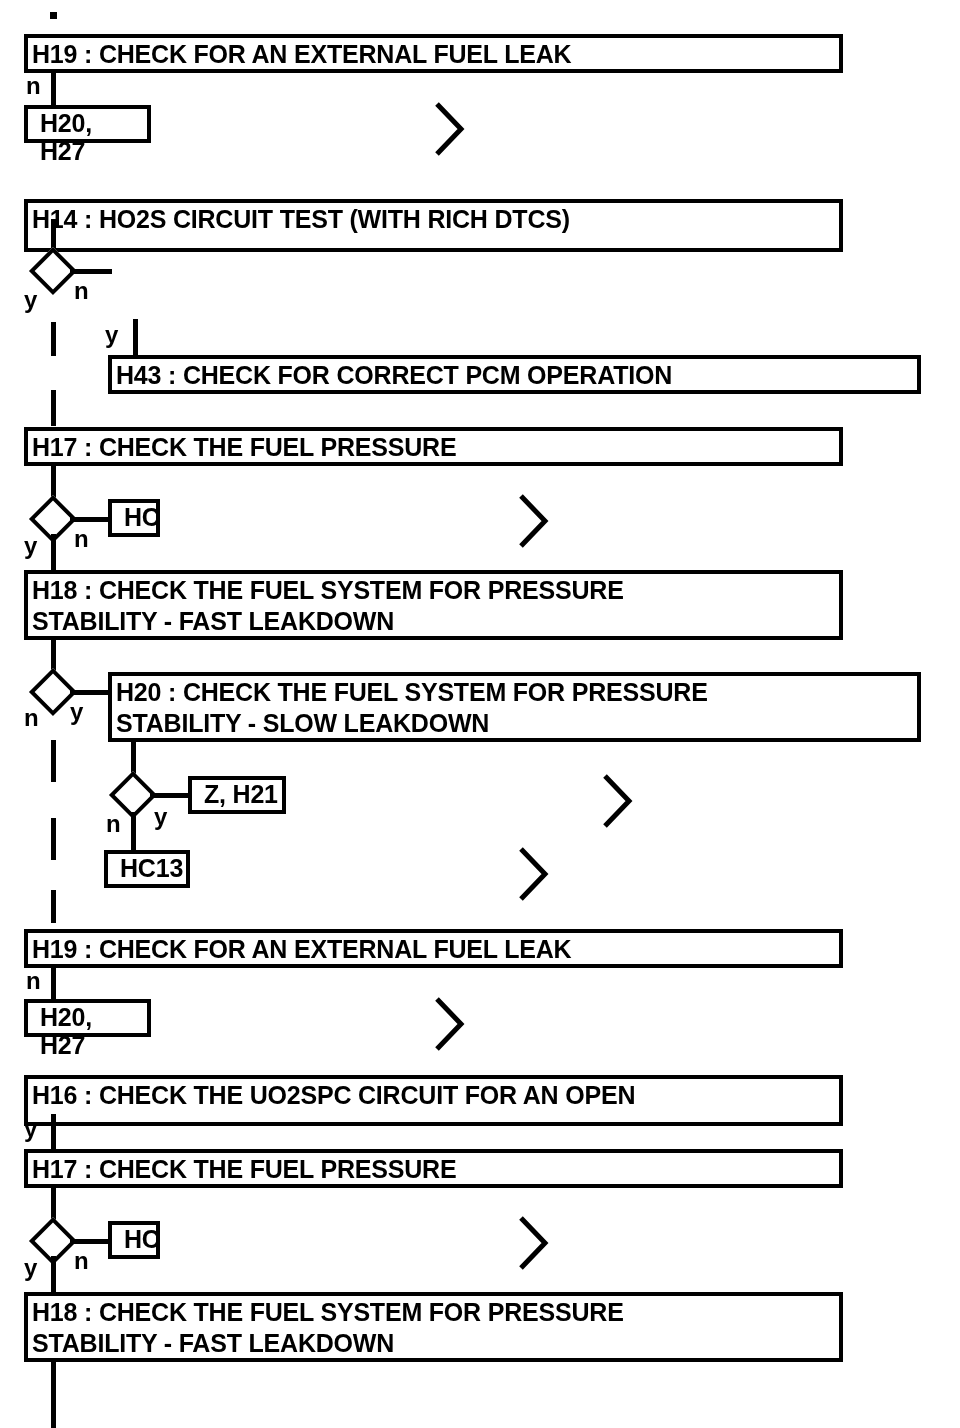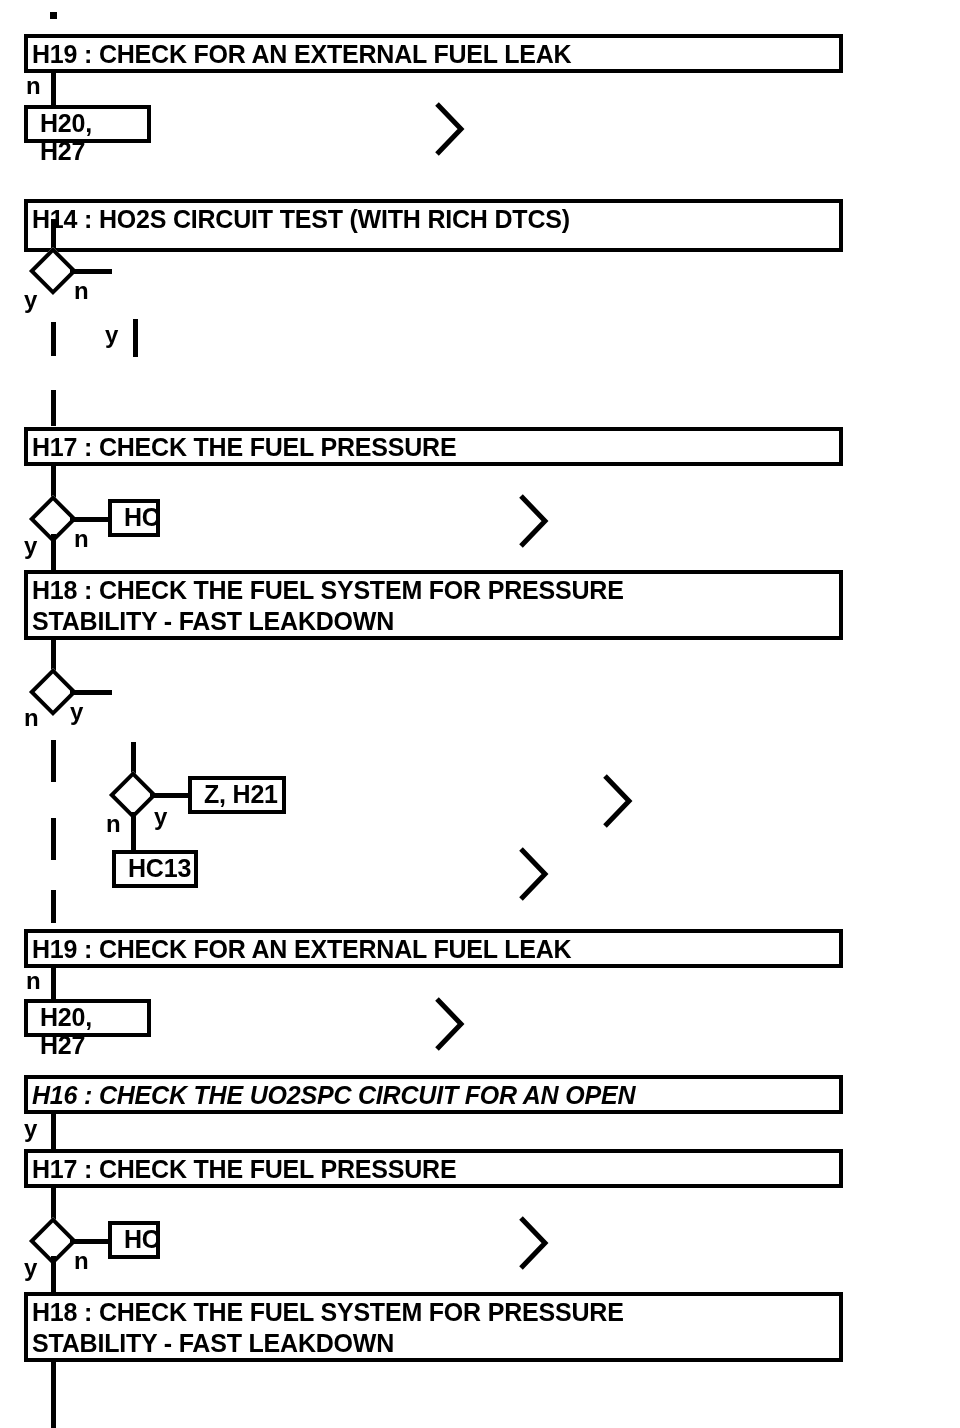--- a/index.html
+++ b/index.html
@@ -114,20 +114,21 @@
   <div class="blabel" style="left:74px;top:279px;">n</div>
 
   <div class="blabel" style="left:24px;top:288px;">y</div>
   <div class="dash" style="left:51px;top:322px;height:34px;"></div>
   <div class="dash" style="left:51px;top:390px;height:36px;"></div>
 
 
   <div class="vline" style="left:133px;top:319px;height:38px;"></div>
   <div class="blabel" style="left:105px;top:323px;">y</div>
 
+  <div class="node" style="left:108px;top:355px;width:813px;height:39px;">H43 : CHECK FOR CORRECT PCM OPERATION</div>
 
   <div class="node" style="left:24px;top:427px;width:819px;height:39px;">H17 : CHECK THE FUEL PRESSURE</div>
 
   <div class="vline" style="left:51px;top:466px;height:34px;"></div>
   <div class="diamond" style="left:36px;top:502px;"></div>
   <div class="hline" style="left:70px;top:517px;width:42px;"></div>
   <div class="blabel" style="left:74px;top:527px;">n</div>
   <div class="blabel" style="left:24px;top:534px;">y</div>
   <div class="vline" style="left:51px;top:534px;height:36px;"></div>
 
@@ -145,58 +146,60 @@
   <div class="vline" style="left:51px;top:640px;height:35px;"></div>
   <div class="diamond" style="left:36px;top:675px;"></div>
   <div class="hline" style="left:70px;top:690px;width:42px;"></div>
   <div class="blabel" style="left:70px;top:700px;">y</div>
   <div class="blabel" style="left:24px;top:706px;">n</div>
 
   <div class="dash" style="left:51px;top:740px;height:42px;"></div>
   <div class="dash" style="left:51px;top:818px;height:42px;"></div>
   <div class="dash" style="left:51px;top:890px;height:33px;"></div>
 
+  <div class="node" style="left:108px;top:672px;width:813px;height:70px;">H20 : CHECK THE FUEL SYSTEM FOR PRESSURE
+STABILITY - SLOW LEAKDOWN</div>
 
   <div class="vline" style="left:131px;top:742px;height:36px;"></div>
   <div class="diamond" style="left:116px;top:778px;"></div>
   <div class="hline" style="left:150px;top:793px;width:42px;"></div>
   <div class="blabel" style="left:154px;top:805px;">y</div>
   <div class="blabel" style="left:106px;top:812px;">n</div>
   <div class="vline" style="left:131px;top:812px;height:40px;"></div>
 
   <div class="node small" style="left:188px;top:776px;width:98px;height:38px;">Z, H21</div>
 
   <div class="chev" style="left:600px;top:772px;">
     <svg width="34" height="58" viewBox="0 0 34 58">
         <polyline points="5,4 29,29 5,54" fill="none" stroke="#000" stroke-width="5"></polyline>
       </svg>
   </div>
 
-  <div class="node small" style="left:112px;top:850px;width:86px;height:38px;">HC13</div>
+  <div class="node small" style="left:104px;top:850px;width:86px;height:38px;">HC13</div>
 
   <div class="chev" style="left:516px;top:845px;">
     <svg width="34" height="58" viewBox="0 0 34 58">
         <polyline points="5,4 29,29 5,54" fill="none" stroke="#000" stroke-width="5"></polyline>
       </svg>
   </div>
 
   <div class="node" style="left:24px;top:929px;width:819px;height:39px;">H19 : CHECK FOR AN EXTERNAL FUEL LEAK</div>
 
   <div class="vline" style="left:51px;top:968px;height:33px;"></div>
   <div class="blabel" style="left:26px;top:969px;">n</div>
 
   <div class="node small" style="left:24px;top:999px;width:127px;height:38px;">H20, H27</div>
 
   <div class="chev" style="left:432px;top:995px;">
     <svg width="34" height="58" viewBox="0 0 34 58">
         <polyline points="5,4 29,29 5,54" fill="none" stroke="#000" stroke-width="5"></polyline>
       </svg>
   </div>
 
-  <div class="node" style="left:24px;top:1075px;width:819px;height:39px;font-style:italic;">H16 : CHECK THE UO2SPC CIRCUIT FOR AN OPEN</div>
+  <div class="node" style="left:24px;top:1075px;width:819px;height:51px;">H16 : CHECK THE UO2SPC CIRCUIT FOR AN OPEN</div>
 
   <div class="vline" style="left:51px;top:1114px;height:35px;"></div>
   <div class="blabel" style="left:24px;top:1117px;">y</div>
 
   <div class="node" style="left:24px;top:1149px;width:819px;height:39px;">H17 : CHECK THE FUEL PRESSURE</div>
 
   <div class="vline" style="left:51px;top:1188px;height:34px;"></div>
   <div class="diamond" style="left:36px;top:1224px;"></div>
   <div class="hline" style="left:70px;top:1239px;width:42px;"></div>
   <div class="blabel" style="left:74px;top:1249px;">n</div>

